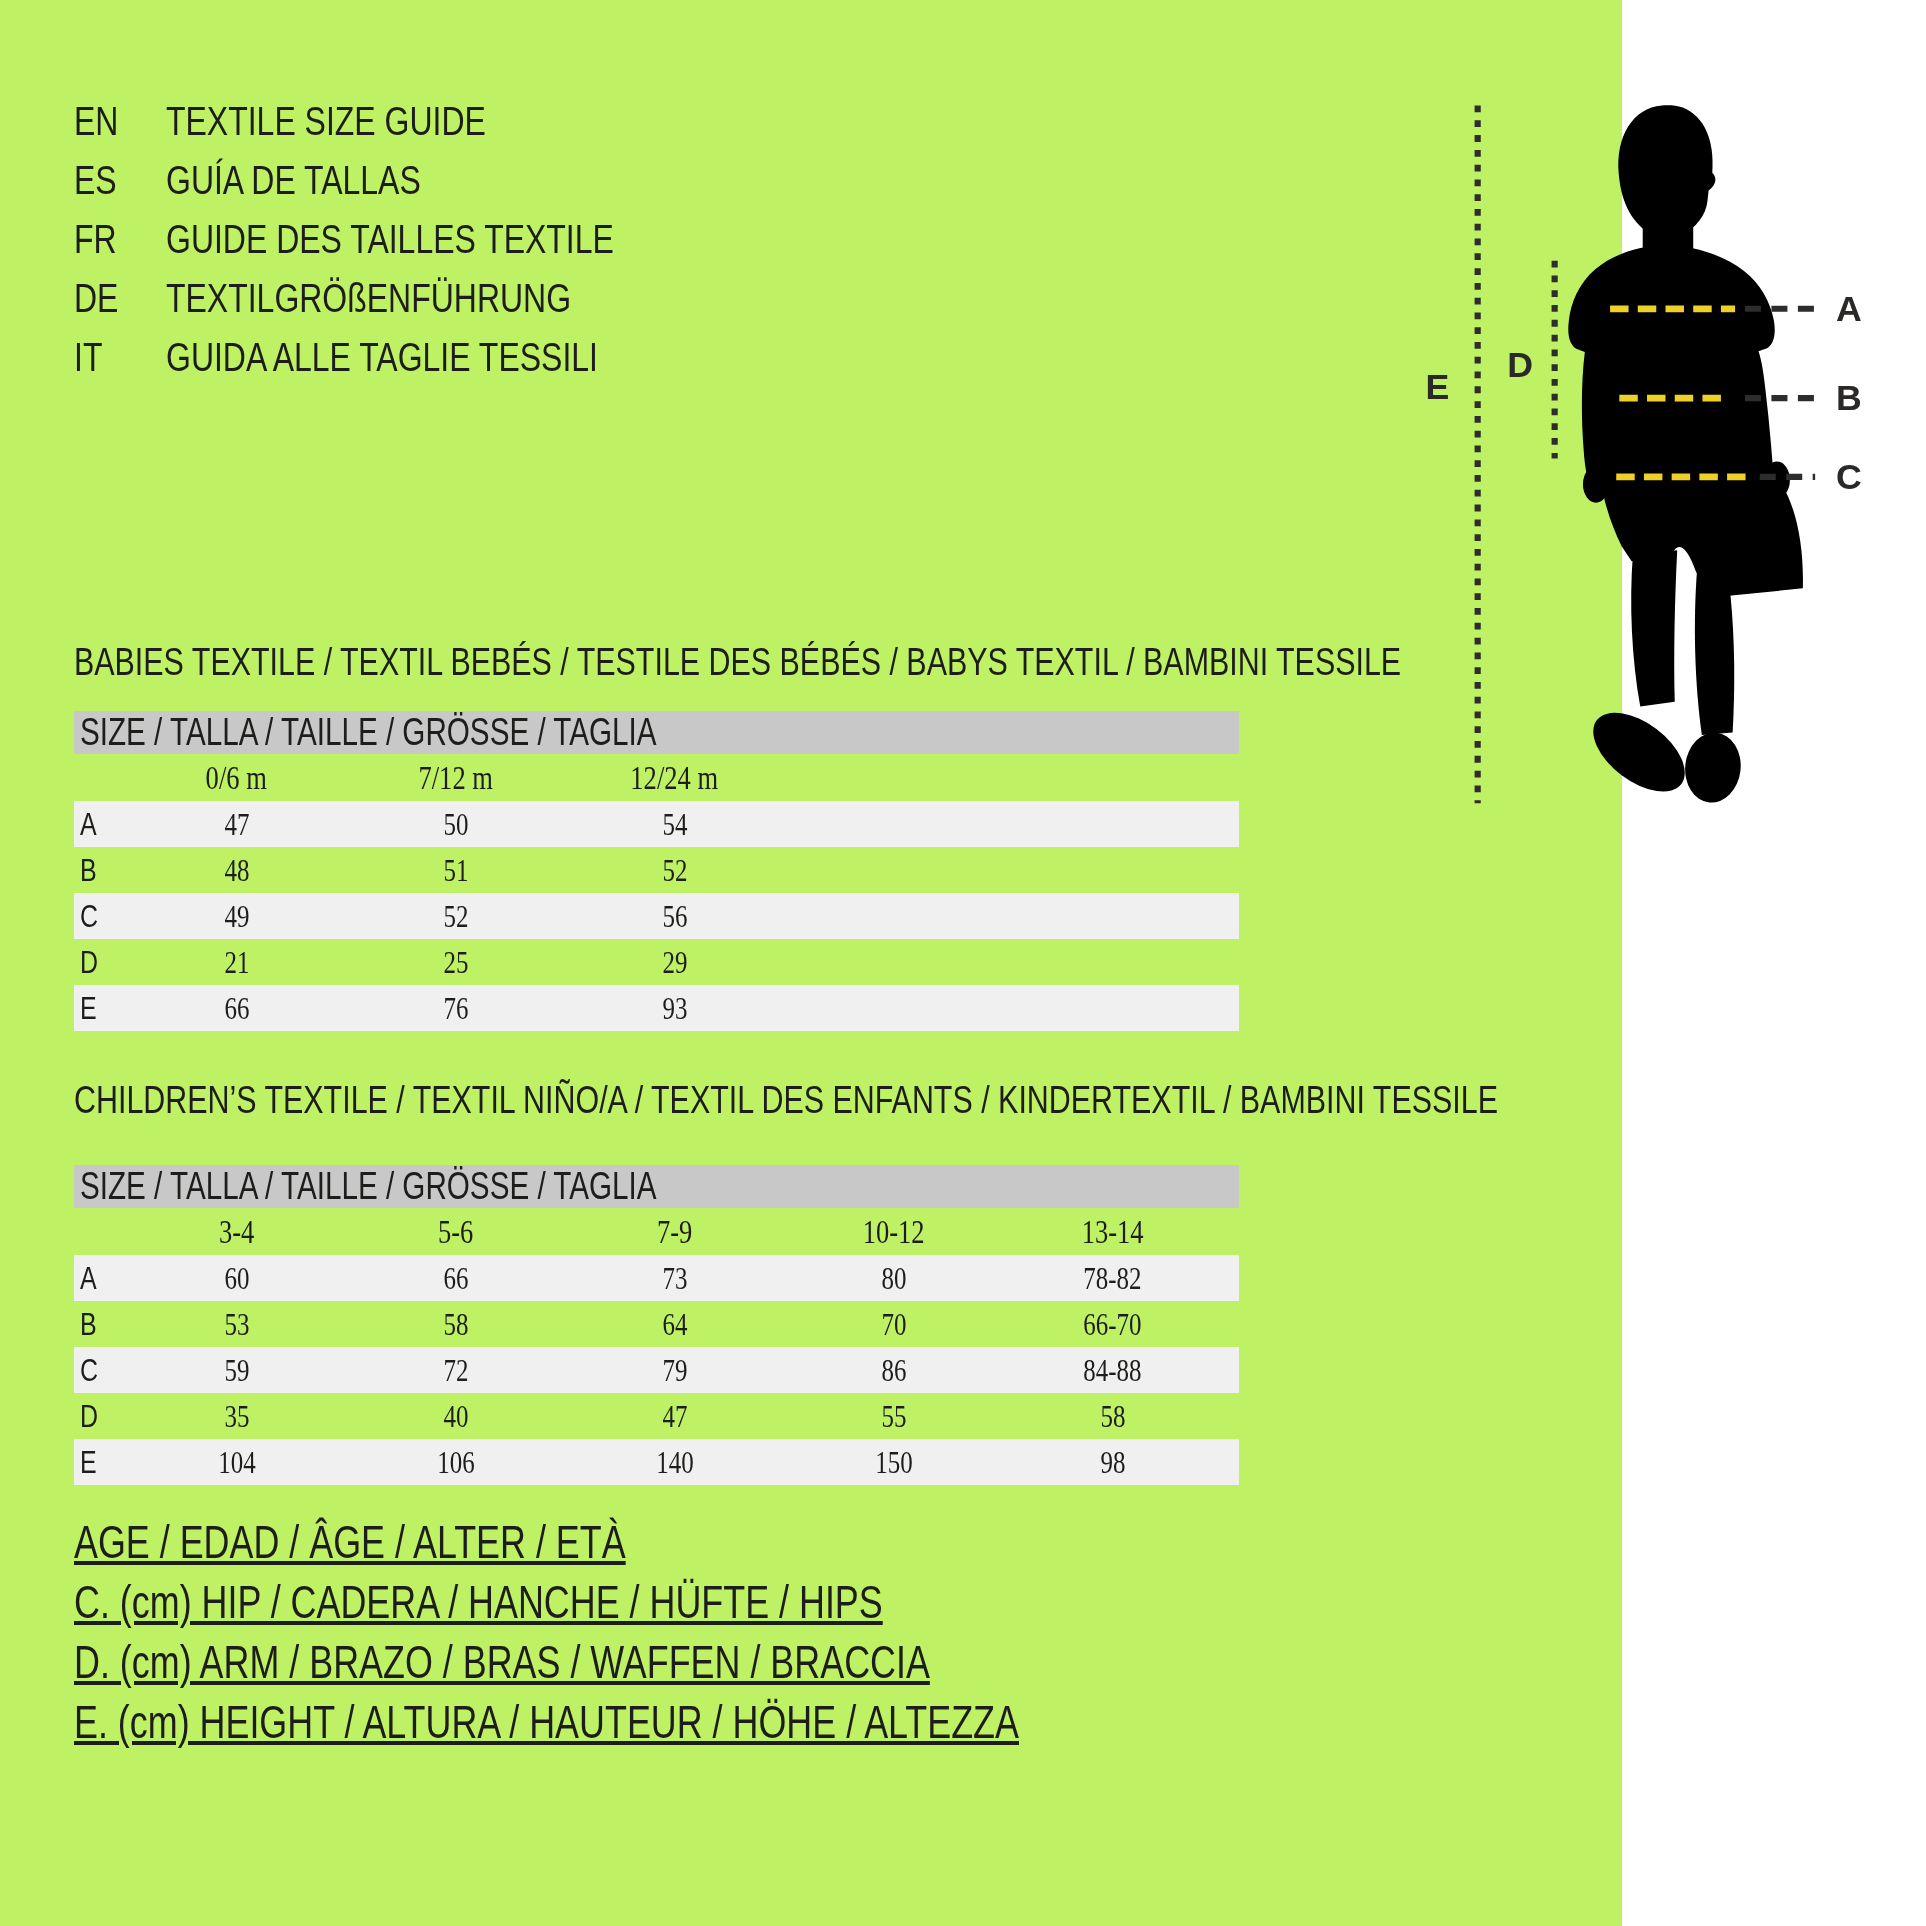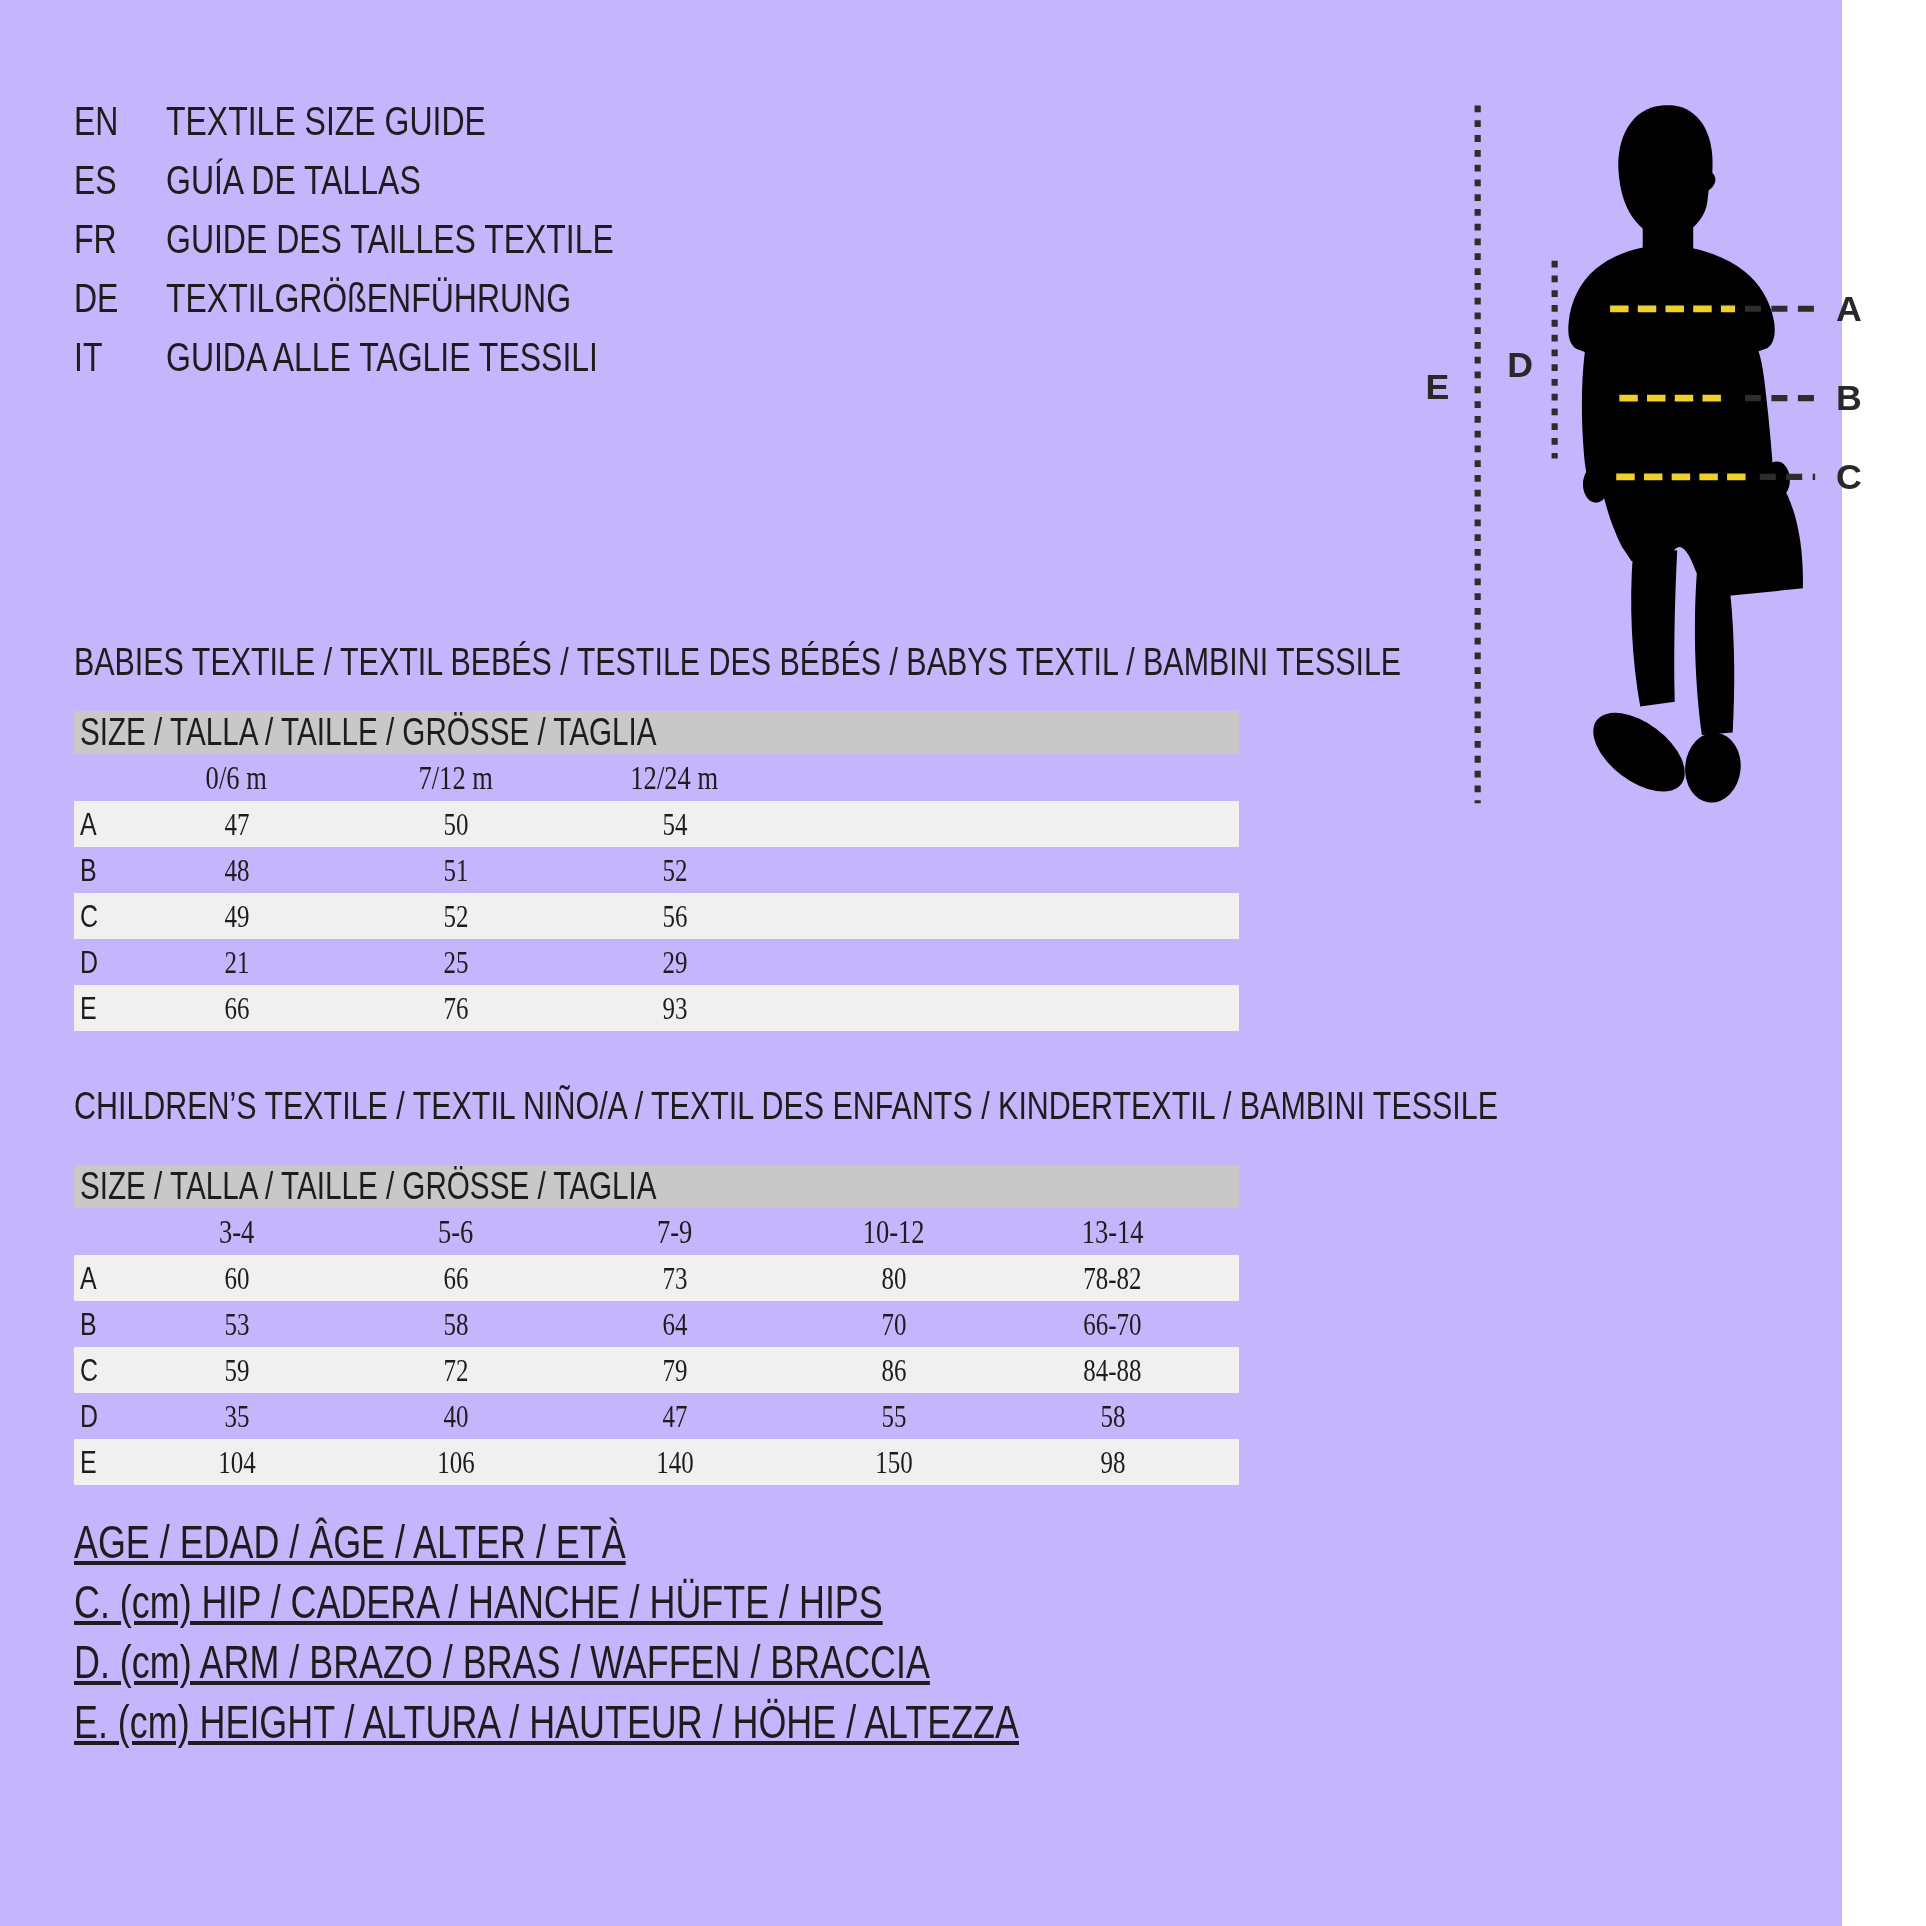--- a/index.html
+++ b/index.html
@@ -7,23 +7,23 @@
     padding: 0;
     width: 1926px;
     height: 1926px;
     background: #ffffff;
     overflow: hidden;
     font-family: "Liberation Sans", "DejaVu Sans", sans-serif;
     color: #1d1d1b;
   }
   .canvas {
     position: relative;
-    width: 1842px;
+    width: 1622px;
     height: 1926px;
-    background: #c4b5fd;
+    background: #bef264;
   }
   
   .cond {
     display: inline-block;
     transform: scaleX(0.78);
     transform-origin: 0 50%;
     white-space: nowrap;
   }
   .condc {
     display: inline-block;
@@ -48,21 +48,21 @@
 
   
   .sec-heading {
     position: absolute;
     left: 74px;
     font-size: 39px;
     line-height: 44px;
     white-space: nowrap;
   }
   .sec-heading.babies { top: 640px; }
-  .sec-heading.children { top: 1078px; margin-top: 6px; }
+  .sec-heading.children { top: 1078px; }
 
   
   .size-table {
     position: absolute;
     left: 74px;
     width: 1165px;
   }
   .size-table.babies { top: 711px; }
   .size-table.children { top: 1165px; }
   .size-bar {

